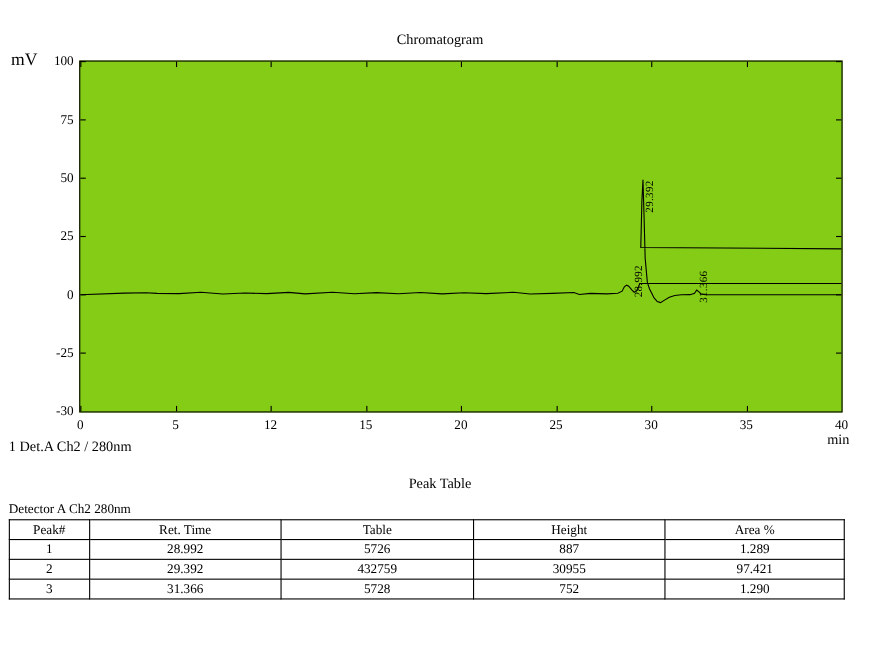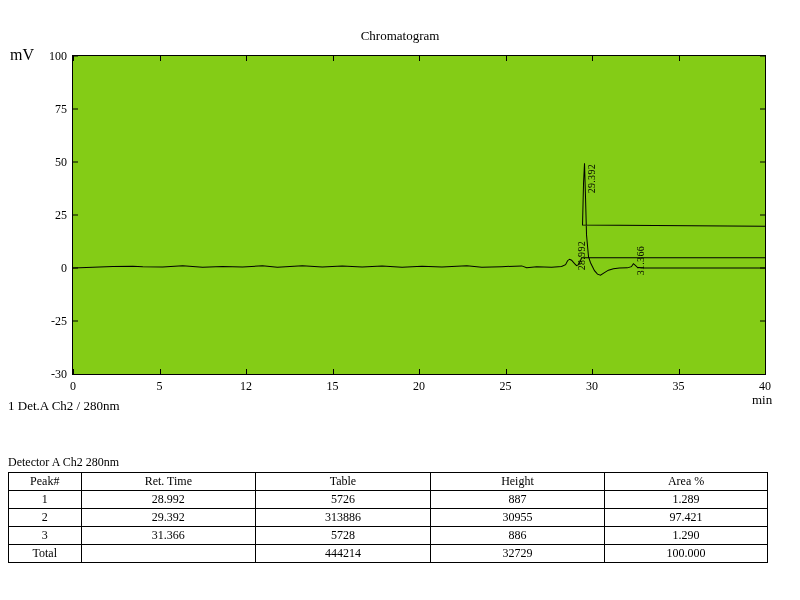--- a/index.html
+++ b/index.html
@@ -239,20 +239,21 @@
       <polyline fill="none" stroke="#000000" stroke-width="1" vector-effect="non-scaling-stroke" points="0,213.3 40,211.8 60,211.5 70,212.0 90,212.3 110,211.0 130,212.6 150,211.7 170,212.3 190,211.1 205,212.5 230,211.0 250,212.4 270,211.3 290,212.4 310,211.2 330,212.5 350,211.5 370,212.3 395,211.0 410,212.6 430,212.0 450,211.2 455,213.0 465,212.0 480,212.5 490,211.9 494,210.0 496,206.0 498,204.5 500,205.5 503,209.0 505,211.0 507,210.0 509,206.0 510,203.0 5105,203.0 511,170.0 512,128.0 513,108.0 514,142.0 515,180.0 517,202.0 519,208.0 521,212.0 523,216.0 526,219.5 529,220.5 533,218.0 537,215.5 542,214.0 548,213.3 556,213.2 560,212.0 562,209.0 564,210.6 566,212.6 570,213.3 590,213.3 620,213.3 660,213.3 694,213.3"></polyline>
     </svg>
 
     <span class="peaklabel" style="left:503px; top:185px;">28.992</span>
     <span class="peaklabel" style="left:513px; top:108px;">29.392</span>
     <span class="peaklabel" style="left:562px; top:190px;">31.366</span>
   </div>
 
   <div class="det-line">1 Det.A Ch2 / 280nm</div>
 
+  <div class="table-title">Peak Table</div>
   <div class="detector-line">Detector A Ch2 280nm</div>
 
   <table class="peak-table">
     <thead>
       <tr>
         <th class="col-peak">Peak#</th>
         <th class="col-ret">Ret. Time</th>
         <th class="col-area">Table</th>
         <th class="col-hgt">Height</th>
         <th class="col-pct">Area %</th>
@@ -262,34 +263,27 @@
       <tr>
         <td>1</td>
         <td>28.992</td>
         <td>5726</td>
         <td>887</td>
         <td>1.289</td>
       </tr>
       <tr>
         <td>2</td>
         <td>29.392</td>
-        <td>313886</td>
+        <td>432759</td>
         <td>30955</td>
         <td>97.421</td>
       </tr>
       <tr>
         <td>3</td>
         <td>31.366</td>
         <td>5728</td>
-        <td>886</td>
+        <td>752</td>
         <td>1.290</td>
-      </tr>
-      <tr>
-        <td>Total</td>
-        <td class="blank"></td>
-        <td>444214</td>
-        <td>32729</td>
-        <td>100.000</td>
       </tr>
     </tbody>
   </table>
 
 </div>
 
 </body></html>

